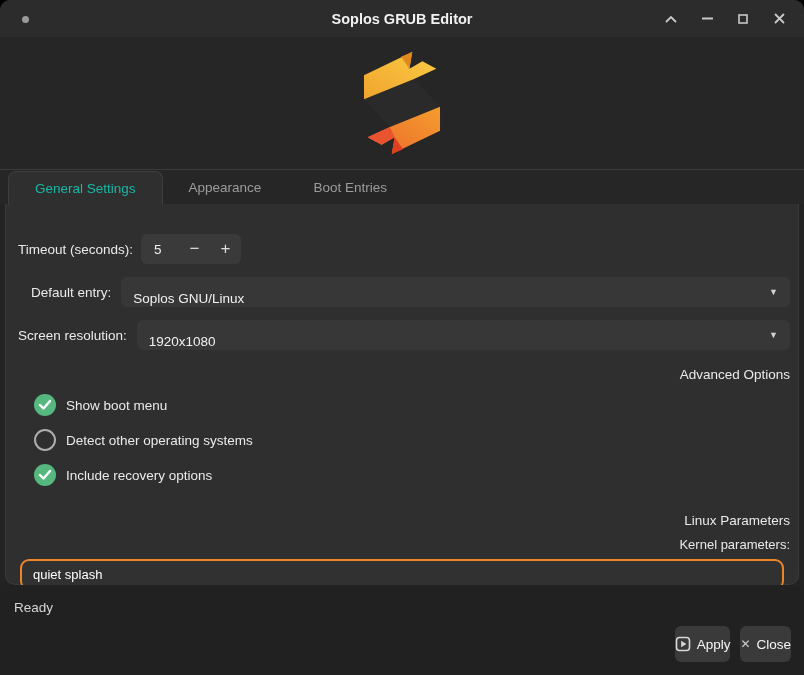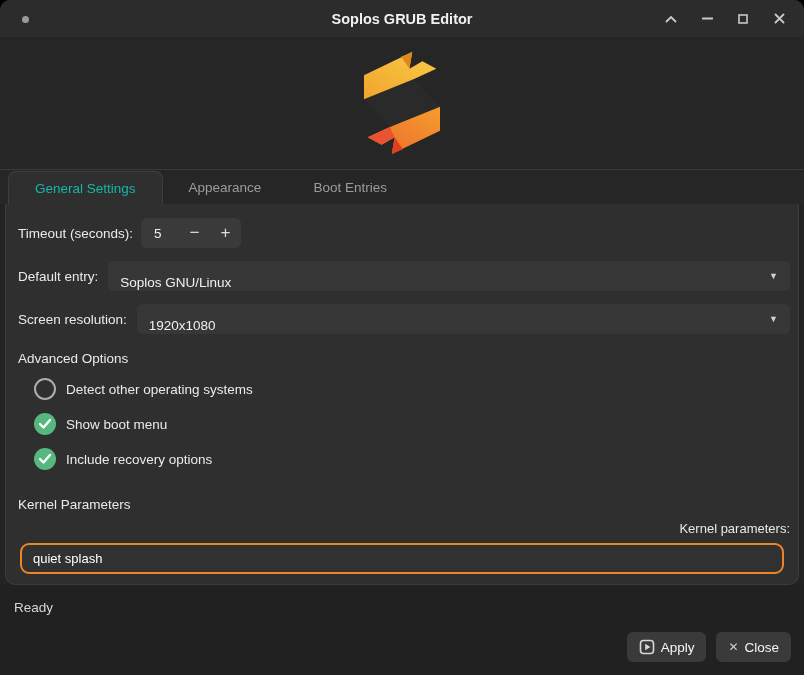--- a/index.html
+++ b/index.html
@@ -33,37 +33,37 @@
   
   .spin { margin-left:8px; background:#3a3a3b; border-radius:6px; height:30px; width:100px; display:flex; align-items:center; overflow:hidden; }
   .spin .val { flex:1; padding-left:13px; color:#f0f0f0; font-size:13.5px; }
   .spin-btn { width:31px; height:30px; display:flex; align-items:center; justify-content:center; color:#dedede; font-size:17px; cursor:default; }
 
   
   .dropdown { margin-left:10px; flex:1; background:#373738; border-radius:6px; height:30px; display:flex; align-items:center; padding:0 12px; }
   .dropdown .dd-val { flex:1; color:#f0f0f0; font-size:13.5px;margin-top:12px; }
   .dd-arrow { color:#d2d2d2; font-size:9px; }
 
-  .section-title { color:#eaeaea; font-size:13.5px; margin-top:17px; margin-left:4px; }
+  .section-title { color:#eaeaea; font-size:13.5px; margin-top:17px; margin-left:4px;text-align:right; }
 
   
   .check-row { display:flex; align-items:center; margin:11px 0 0 20px; height:24px; }
   .cbox { width:22px; height:22px; border-radius:50%; flex:0 0 auto; display:flex; align-items:center; justify-content:center; }
   .cbox.unchecked { border:2px solid #adadad; background:transparent; }
   .cbox.checked { background:#57b87f; }
   .check-row .lbl { margin-left:10px; }
 
   .kernel-center-label { text-align:right; color:#e8e8e8; font-size:13px; margin-top:9px; }
   .kernel-input { display:block; width:calc(100% - 12px); margin:7px auto 0 auto; height:31px; background:#313132; border:2px solid #ec8428; border-radius:9px; color:#fff; font-size:13px; padding:0 11px; outline:none; caret-color:#fff; font-family:"Liberation Sans","DejaVu Sans",sans-serif; }
 
   
   .statusbar { flex:1; background:#212122; position:relative; }
   .status-text { color:#d6d6d6; font-size:13.5px; padding:15px 12px 0 14px; }
   .actions { position:absolute; right:13px; bottom:13px; display:flex; gap:10px; }
-  .btn { background:#3a3a3b; border:none; border-radius:6px; height:30px; padding:0 12px; display:flex; align-items:center; gap:6px; color:#f5f5f5; font-size:13.5px; font-family:"Liberation Sans","DejaVu Sans",sans-serif; cursor:default;text-align:right; }
+  .btn { background:#3a3a3b; border:none; border-radius:6px; height:36px; padding:0 0; display:flex; align-items:center; gap:6px; color:#f5f5f5; font-size:13.5px; font-family:"Liberation Sans","DejaVu Sans",sans-serif; cursor:default;text-align:right; }
   .btn .x-glyph { color:#cfcfcf; font-size:12px; }
 </style>
 </head>
 <body>
 
 <div class="window">
 
   <div class="titlebar">
     <span class="app-dot"></span>
     <span class="title">Soplos GRUB Editor</span>
@@ -120,71 +120,71 @@
         <span>Appearance</span>
       </div>
     <div class="tab">
         <span>Boot Entries</span>
       </div>
   </div>
 
   <div class="content-wrap">
     <div class="content">
 
-      <div class="row" style="margin-top:2px;">
+      <div class="row" style="margin-top:18px;">
         <span class="lbl" style="margin-left:4px;">Timeout (seconds):</span>
         <div class="spin">
           <span class="val">5</span>
           <span class="spin-btn">−</span>
           <span class="spin-btn">+</span>
         </div>
       </div>
 
       <div class="row mt13">
-        <span class="lbl" style="margin-left:4px;">Default entry:</span>
+        <span class="lbl" style="margin-left:17px;">Default entry:</span>
         <div class="dropdown">
           <span class="dd-val">Soplos GNU/Linux</span>
           <span class="dd-arrow">▼</span>
         </div>
       </div>
 
       <div class="row mt13">
         <span class="lbl" style="margin-left:4px;">Screen resolution:</span>
         <div class="dropdown">
           <span class="dd-val">1920x1080</span>
           <span class="dd-arrow">▼</span>
         </div>
       </div>
 
       <div class="section-title">Advanced Options</div>
-
-      <div class="check-row">
-        <span class="cbox unchecked"></span>
-        <span class="lbl">Detect other operating systems</span>
-      </div>
 
       <div class="check-row">
         <span class="cbox checked">
           <svg width="14" height="12" viewBox="0 0 14 12">
               <path d="M2 6 L5.5 9.5 L12 2" stroke="#ffffff" stroke-width="2.4" fill="none" stroke-linecap="round" stroke-linejoin="round"></path>
             </svg>
         </span>
         <span class="lbl">Show boot menu</span>
       </div>
 
       <div class="check-row">
+        <span class="cbox unchecked"></span>
+        <span class="lbl">Detect other operating systems</span>
+      </div>
+
+      <div class="check-row">
         <span class="cbox checked">
           <svg width="14" height="12" viewBox="0 0 14 12">
               <path d="M2 6 L5.5 9.5 L12 2" stroke="#ffffff" stroke-width="2.4" fill="none" stroke-linecap="round" stroke-linejoin="round"></path>
             </svg>
         </span>
         <span class="lbl">Include recovery options</span>
       </div>
 
-      <div class="section-title" style="margin-top:26px;">Kernel Parameters</div>
+      <div class="section-title" style="margin-top:26px;">Linux Parameters</div>
 
       <div class="kernel-center-label">Kernel parameters:</div>
 
       <input class="kernel-input" type="text" autofocus="" value="quiet splash" style="">
     </div>
   </div>
 
   <div class="statusbar">
     <div class="status-text">Ready</div>
     <div class="actions">

